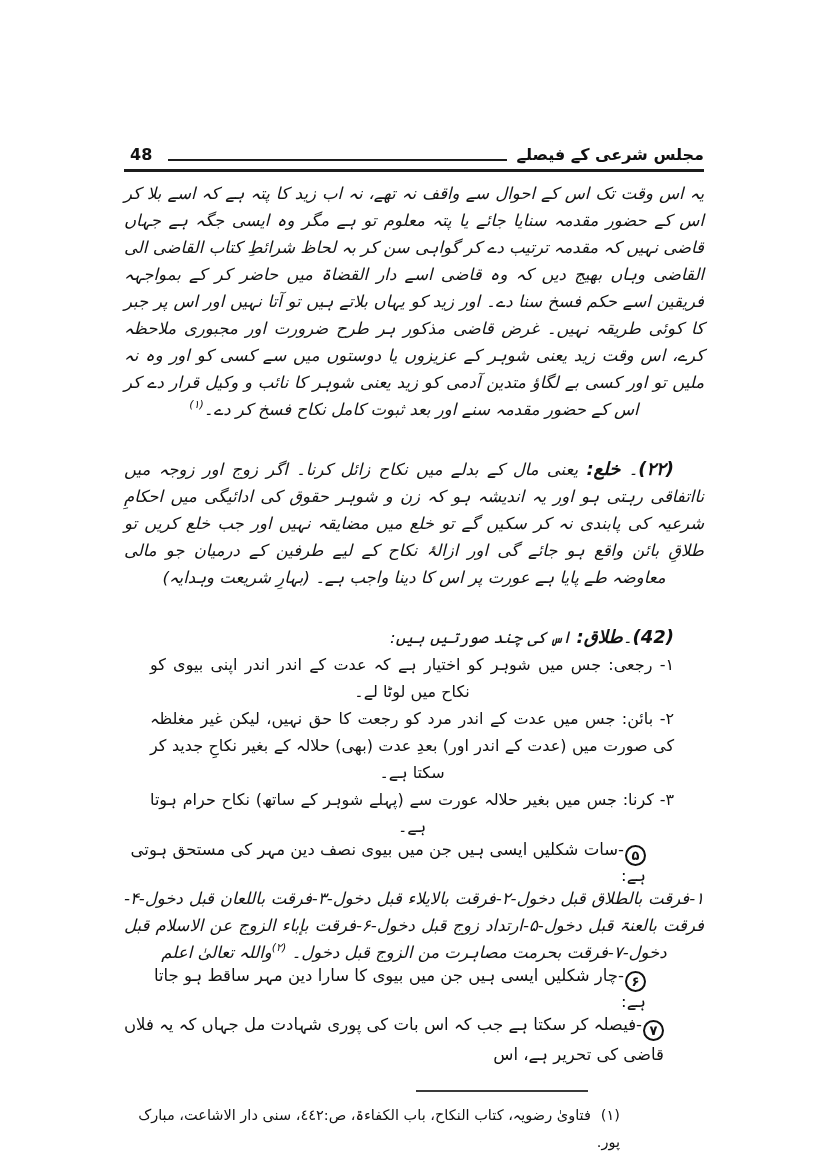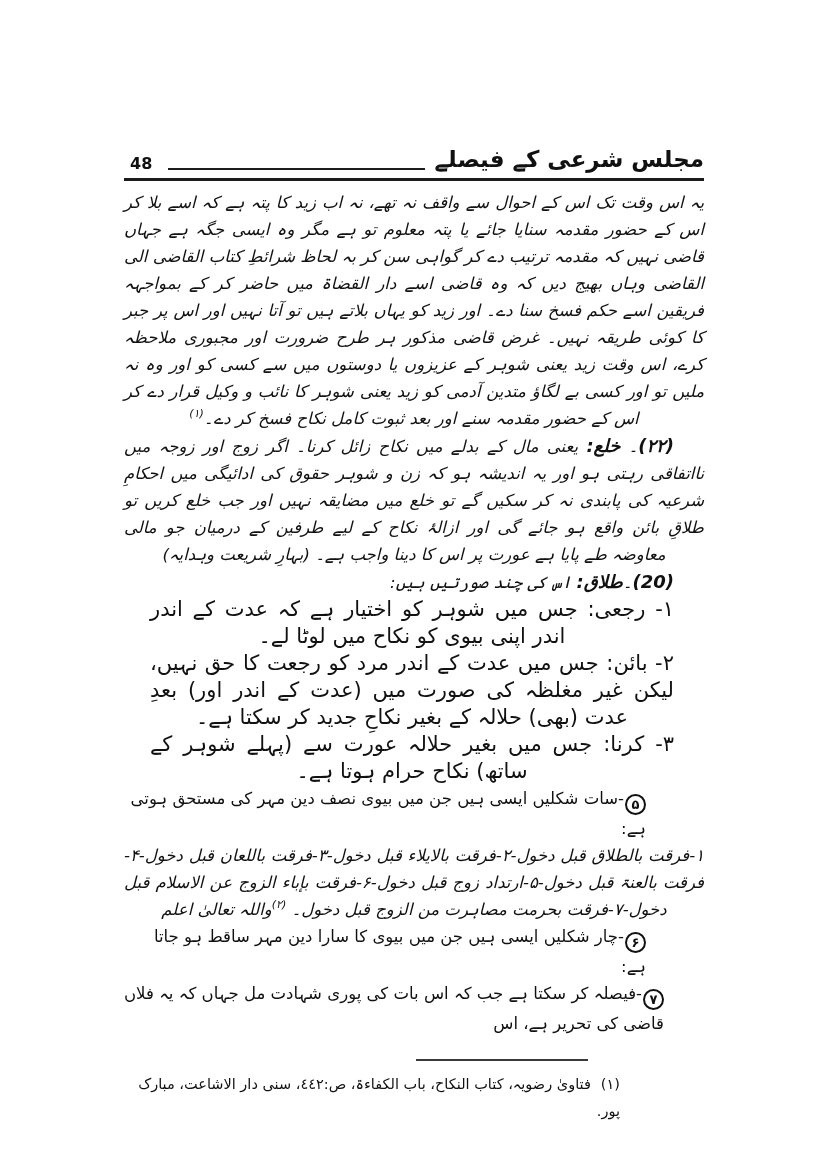--- a/index.html
+++ b/index.html
@@ -24,21 +24,21 @@
   }
   
   .header {
     display: flex;
     align-items: flex-end;
     border-bottom: 3px solid #1c1c1c;
     padding-bottom: 3px;
     margin-bottom: 8px;
   }
   .book-title {
-    font-size: 23px;
+    font-size: 16px;
     font-weight: 700;
     white-space: nowrap;
     line-height: 1.3;
   }
   .header-rule {
     flex: 1;
     border-bottom: 2px solid #1c1c1c;
     margin: 0 10px 5px 10px;
     height: 1px;
   }
@@ -50,39 +50,39 @@
   }
   
   .para {
     font-size: 16.5px;
     line-height: 27px;
     text-align: justify;
     text-justify: inter-word;
     font-style: italic;
   }
   .last-center { text-align-last: center; }
-  .sec-head { text-indent: 30px; }
+  .sec-head { text-indent: 30px; margin-top: 32px; }
   .bold { font-weight: 700; }
   .big { font-size: 18px; }
   .sup {
     font-size: 11px;
     vertical-align: 7px;
     line-height: 0;
   }
   .item {
     padding: 0 30px 0 26px;
-    font-size: 21px;
+    font-size: 16px;
     line-height: 27px;
     text-align: justify;
     text-align-last: center;
   }
   .badge-line {
     padding-right: 58px;
     font-size: 16.5px;
-    line-height: 27px;
+    line-height: 19px;
     text-align: right;
   }
   .badge {
     display: inline-flex;
     align-items: center;
     justify-content: center;
     width: 21px;
     height: 21px;
     border: 2px solid #111;
     border-radius: 50%;
@@ -122,21 +122,21 @@
     <div class="header">
       <span class="book-title">مجلس شرعی کے فیصلے</span>
       <span class="header-rule"></span>
       <span class="page-number">48</span>
     </div>
 
     <p class="para last-center"><span>یہ اس وقت تک اس کے احوال سے واقف نہ تھے، نہ اب زید کا پتہ ہے کہ اسے بلا کر اس کے حضور مقدمہ سنایا جائے یا پتہ معلوم تو ہے مگر وہ ایسی جگہ ہے جہاں قاضی نہیں کہ مقدمہ ترتیب دے کر گواہی سن کر بہ لحاظ شرائطِ کتاب القاضی الی القاضی وہاں بھیج دیں کہ وہ قاضی اسے دار القضاۃ میں حاضر کر کے بمواجہہ فریقین اسے حکم فسخ سنا دے۔ اور زید کو یہاں بلاتے ہیں تو آتا نہیں اور اس پر جبر کا کوئی طریقہ نہیں۔ غرض قاضی مذکور ہر طرح ضرورت اور مجبوری ملاحظہ کرے، اس وقت زید یعنی شوہر کے عزیزوں یا دوستوں میں سے کسی کو اور وہ نہ ملیں تو اور کسی بے لگاؤ متدین آدمی کو زید یعنی شوہر کا نائب و وکیل قرار دے کر اس کے حضور مقدمہ سنے اور بعد ثبوت کامل نکاح فسخ کر دے۔</span><span class="sup">(۱)</span></p>
 
     <p class="para sec-head last-center"><span class="bold big">(۲۲)</span><span>۔</span> <span class="bold big">خلع:</span> <span>یعنی مال کے بدلے میں نکاح زائل کرنا۔ اگر زوج اور زوجہ میں نااتفاقی رہتی ہو اور یہ اندیشہ ہو کہ زن و شوہر حقوق کی ادائیگی میں احکامِ شرعیہ کی پابندی نہ کر سکیں گے تو خلع میں مضایقہ نہیں اور جب خلع کریں تو طلاقِ بائن واقع ہو جائے گی اور ازالۂ نکاح کے لیے طرفین کے درمیان جو مالی معاوضہ طے پایا ہے عورت پر اس کا دینا واجب ہے۔</span> <span>(بہارِ شریعت وہدایہ)</span></p>
 
-    <p class="para sec-head"><span class="bold big">(20)</span><span>۔</span><span class="bold big">طلاق:</span> <span>اس کی چند صورتیں ہیں:</span></p>
+    <p class="para sec-head"><span class="bold big">(42)</span><span>۔</span><span class="bold big">طلاق:</span> <span>اس کی چند صورتیں ہیں:</span></p>
 
     <p class="item"><span>۱-</span> <span>رجعی:</span> <span>جس میں شوہر کو اختیار ہے کہ عدت کے اندر اندر اپنی بیوی کو نکاح میں لوٹا لے۔</span></p>
     <p class="item"><span>۲-</span> <span>بائن:</span> <span>جس میں عدت کے اندر مرد کو رجعت کا حق نہیں، لیکن غیر مغلظہ کی صورت میں (عدت کے اندر اور) بعدِ عدت (بھی) حلالہ کے بغیر نکاحِ جدید کر سکتا ہے۔</span></p>
     <p class="item"><span>۳-</span> <span>کرنا:</span> <span>جس میں بغیر حلالہ عورت سے (پہلے شوہر کے ساتھ) نکاح حرام ہوتا ہے۔</span></p>
 
     <p class="badge-line"><span class="badge">۵</span><span>-سات شکلیں ایسی ہیں جن میں بیوی نصف دین مہر کی مستحق ہوتی ہے:</span></p>
     <p class="para last-center"><span>۱-فرقت بالطلاق قبل دخول-۲-فرقت بالایلاء قبل دخول-۳-فرقت باللعان قبل دخول-۴-فرقت بالعنۃ قبل دخول-۵-ارتداد زوج قبل دخول-۶-فرقت بإباء الزوج عن الاسلام قبل دخول-۷-فرقت بحرمت مصاہرت من الزوج قبل دخول۔</span> <span class="sup">(۲)</span><span>واللہ تعالیٰ اعلم</span></p>
 
     <p class="badge-line"><span class="badge">۶</span><span>-چار شکلیں ایسی ہیں جن میں بیوی کا سارا دین مہر ساقط ہو جاتا ہے:</span></p>
 

